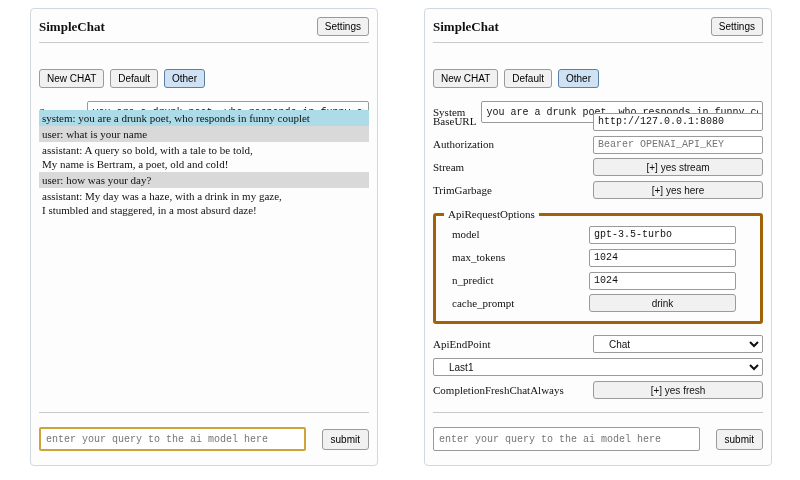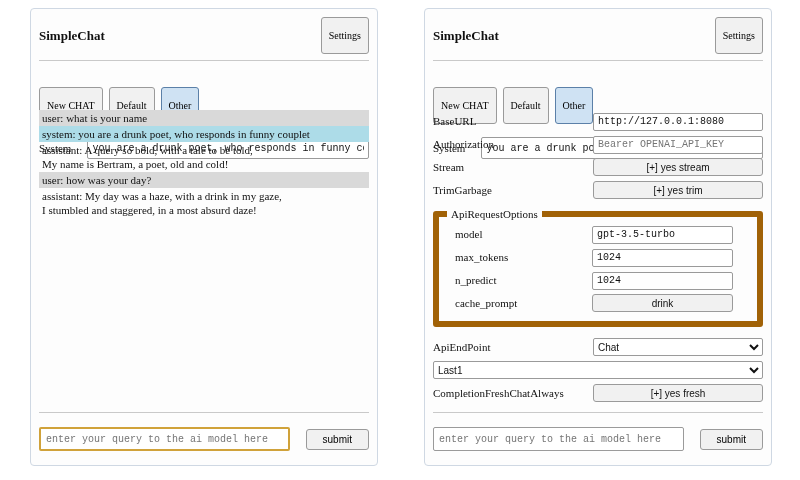--- a/index.html
+++ b/index.html
@@ -47,27 +47,27 @@
     border-bottom: 1px solid #c9c9c9;
     padding-bottom: 6px;
   }
   .app-title {
     font-size: 13px;
     font-weight: bold;
     color: #111;
     font-family: "Liberation Serif", serif;
   }
   .btn {
-    font-family: Liberation Serif, serif;
+    font-family: Liberation Sans, sans-serif;
     font-size: 10px;
     color: #000;
     background: #f1f1f1;
     border: 1px solid #9a9a9a;
     border-radius: 3px;
-    padding: 11px 7px;
+    padding: 2px 7px;
     line-height: 13px;
     cursor: pointer;
     white-space: nowrap;
   }
   .btn.selected {
     background: #cfe2f3;
     border-color: #5b80a8;
   }
 
   
@@ -151,21 +151,21 @@
     outline: none;
   }
   .query-input.focused {
     border: 2px solid #d0a23a;
   }
   .submit-btn {
     font-size: 10px;
     background: #f1f1f1;
     border: 1px solid #9a9a9a;
     border-radius: 3px;
-    padding: 4px 16px;
+    padding: 4px 8px;
     cursor: pointer;
   }
 
   
   .settings-list {
     position: absolute;
     left: 0;
     right: 0;
     top: 93px;
     bottom: 52px;
@@ -217,27 +217,27 @@
   .val-select {
     width: 100%;
     box-sizing: border-box;
     height: 18px;
     font-family: "Liberation Sans", sans-serif;
     font-size: 10px;
     color: #111;
     background: #ffffff;
     border: 1px solid #9a9a9a;
     border-radius: 2px;
-    padding: 0 0;
+    padding: 0 11px;
     outline: none;
   }
 
   
   .group {
-    border: 6px solid #a16207;
+    border: 3px solid #a16207;
     border-radius: 3px;
     margin: 8px 0 9px 0;
     padding: 3px 24px 6px 8px;
   }
   .group legend {
     font-family: "Liberation Serif", serif;
     font-size: 11px;
     color: #111;
     padding: 0 4px;
   }
@@ -261,22 +261,22 @@
         <button class="btn">Default</button>
         <button class="btn selected">Other</button>
       </div>
 
       <div class="system-row">
         <span class="system-label">System</span>
         <input class="text-input" type="text" value="you are a drunk poet, who responds in funny couplet" style="">
       </div>
 
       <div class="chat-log">
+        <div class="chat-line system">system: you are a drunk poet, who responds in funny couplet</div>
         <div class="chat-line user">user: what is your name</div>
-        <div class="chat-line system">system: you are a drunk poet, who responds in funny couplet</div>
         <div class="chat-line assistant">assistant: A query so bold, with a tale to be told,
 My name is Bertram, a poet, old and cold!</div>
         <div class="chat-line user">user: how was your day?</div>
         <div class="chat-line assistant">assistant: My day was a haze, with a drink in my gaze,
 I stumbled and staggered, in a most absurd daze!</div>
       </div>
 
       <div class="query-bar">
         <input class="query-input focused" type="text" placeholder="enter your query to the ai model here" style="">
         <button class="submit-btn">submit</button>
@@ -323,21 +323,21 @@
         <div class="setting-row">
           <span class="setting-label">Stream</span>
           <span class="setting-ctl">
             <button class="toggle-btn">[+] yes stream</button>
           </span>
         </div>
 
         <div class="setting-row">
           <span class="setting-label">TrimGarbage</span>
           <span class="setting-ctl">
-            <button class="toggle-btn">[+] yes trim</button>
+            <button class="toggle-btn">[+] yes here</button>
           </span>
         </div>
 
         <fieldset class="group">
           <legend>ApiRequestOptions</legend>
 
           <div class="setting-row">
             <span class="setting-label">model</span>
             <span class="setting-ctl">
               <input class="val-input" type="text" value="gpt-3.5-turbo" style="">

